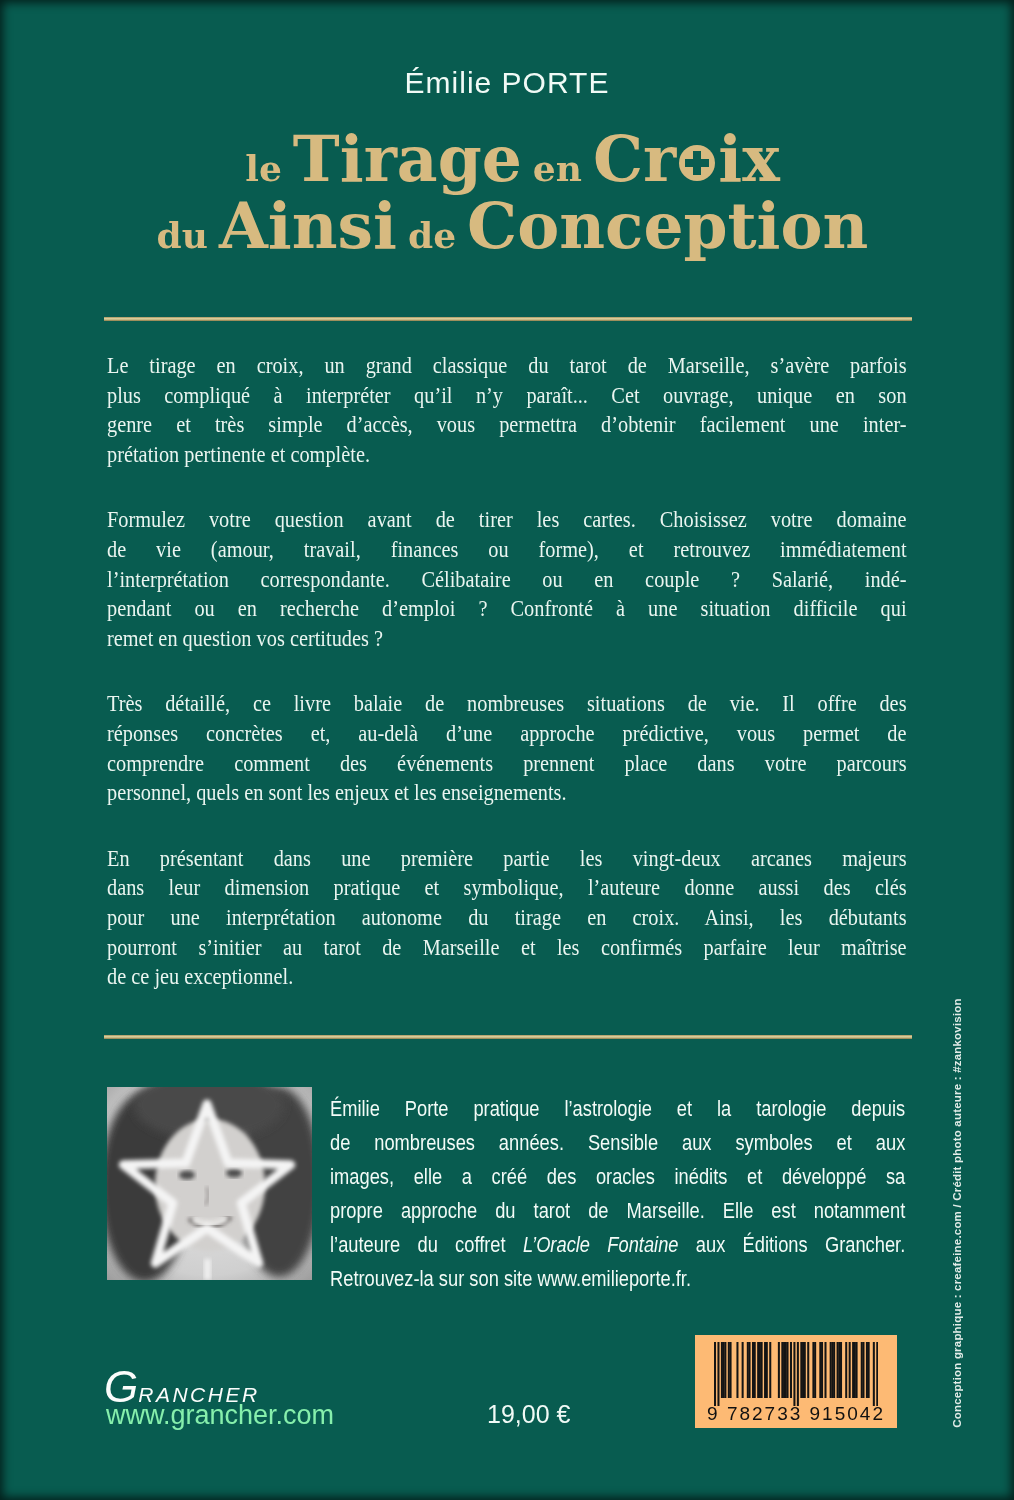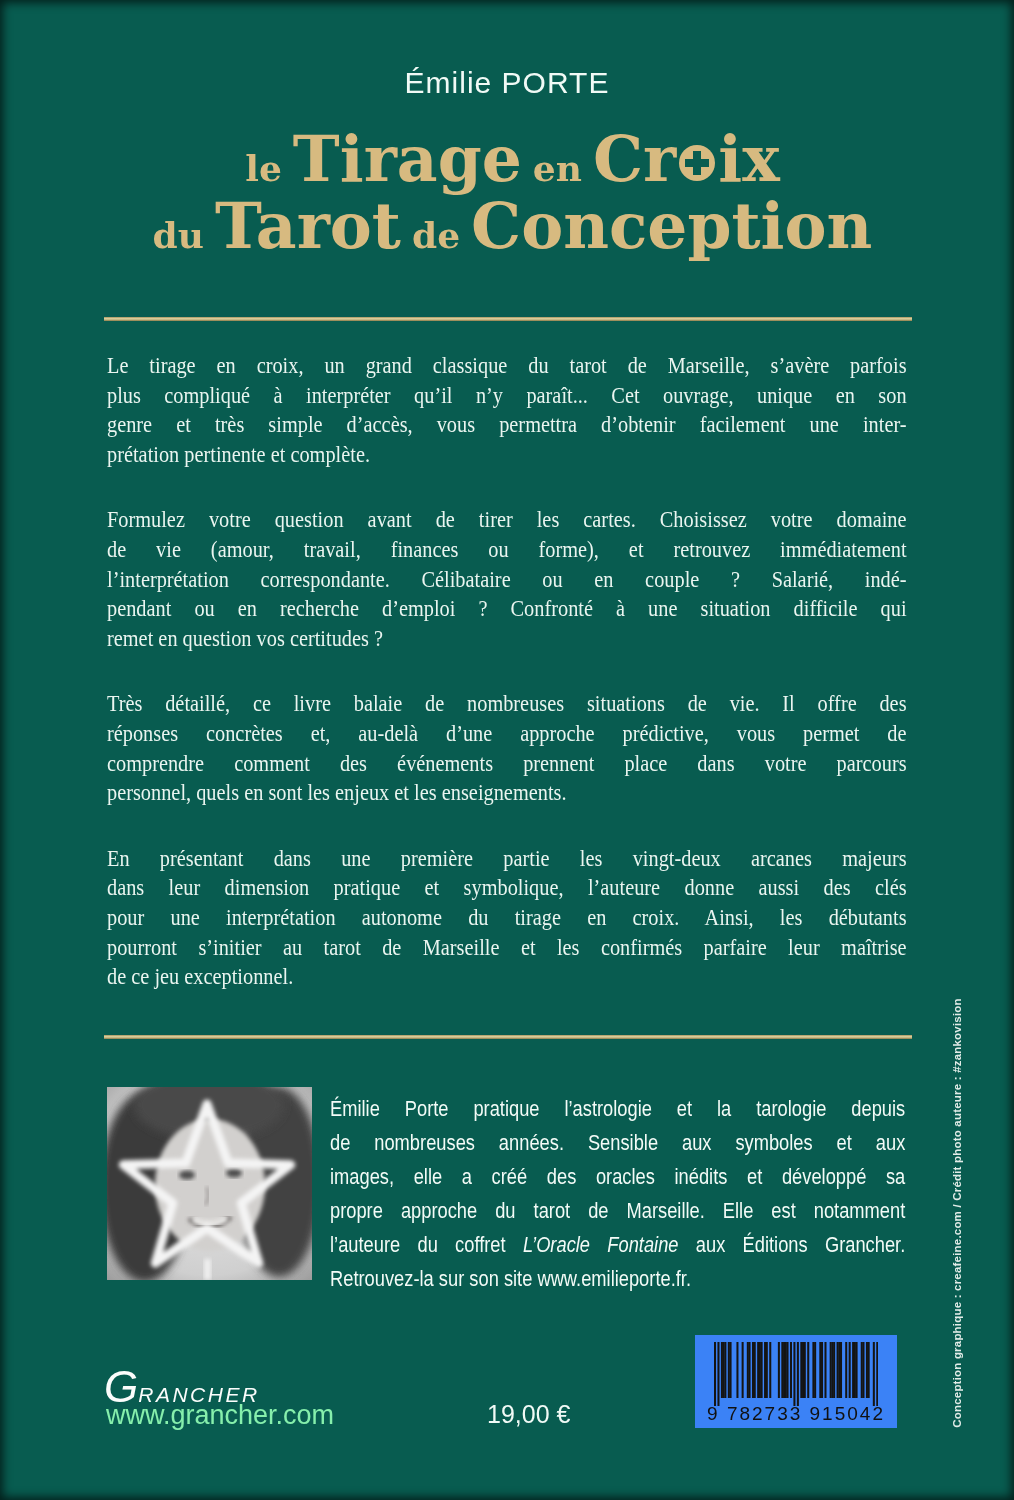--- a/index.html
+++ b/index.html
@@ -83,21 +83,21 @@
   .publisher-site{
     position:absolute;left:106px;top:1400px;color:#86efac;
     font-size:27px;font-family:"Liberation Sans",sans-serif;
   }
   .price{
     position:absolute;left:487px;top:1400px;color:#f1faf6;
     font-size:25px;font-family:"Liberation Sans",sans-serif;
   }
   .barcode-box{
     position:absolute;left:695px;top:1335px;width:202px;height:93px;
-    background:#3b82f6;
+    background:#fdba74;
   }
   .barcode-box svg{position:absolute;left:19px;top:7px;}
   .barcode-digits{
     position:absolute;left:0;bottom:3px;width:100%;
     text-align:center;color:#111;font-size:19px;letter-spacing:2px;
     font-family:"Liberation Sans",sans-serif;white-space:nowrap;
   }
   
   .credits-vertical{
     position:absolute;left:736px;top:1203px;width:450px;height:20px;
@@ -109,21 +109,21 @@
 </style>
 </head>
 <body>
 
 <div id="cover">
 
   <div class="author-name">Émilie PORTE</div>
 
   <div class="title">
     <div class="tline"><span class="t-small">le</span><span class="t-big">Tirage</span><span class="t-small">en</span><span class="t-big">Cr</span><span class="croix-o"></span><span class="t-big">ix</span></div>
-    <div class="tline"><span class="t-small">du</span><span class="t-big">Tarot</span><span class="t-small">de</span><span class="t-big">Conception</span></div>
+    <div class="tline"><span class="t-small">du</span><span class="t-big">Ainsi</span><span class="t-small">de</span><span class="t-big">Conception</span></div>
   </div>
 
   <div class="gold-rule" id="rule-top"></div>
 
   <div class="synopsis">
     <div class="para">
       <div class="jline">Le tirage en croix, un grand classique du tarot de Marseille, s’avère parfois</div>
       <div class="jline">plus compliqué à interpréter qu’il n’y paraît... Cet ouvrage, unique en son</div>
       <div class="jline">genre et très simple d’accès, vous permettra d’obtenir facilement une inter-</div>
       <div class="jline last">prétation pertinente et complète.</div>

